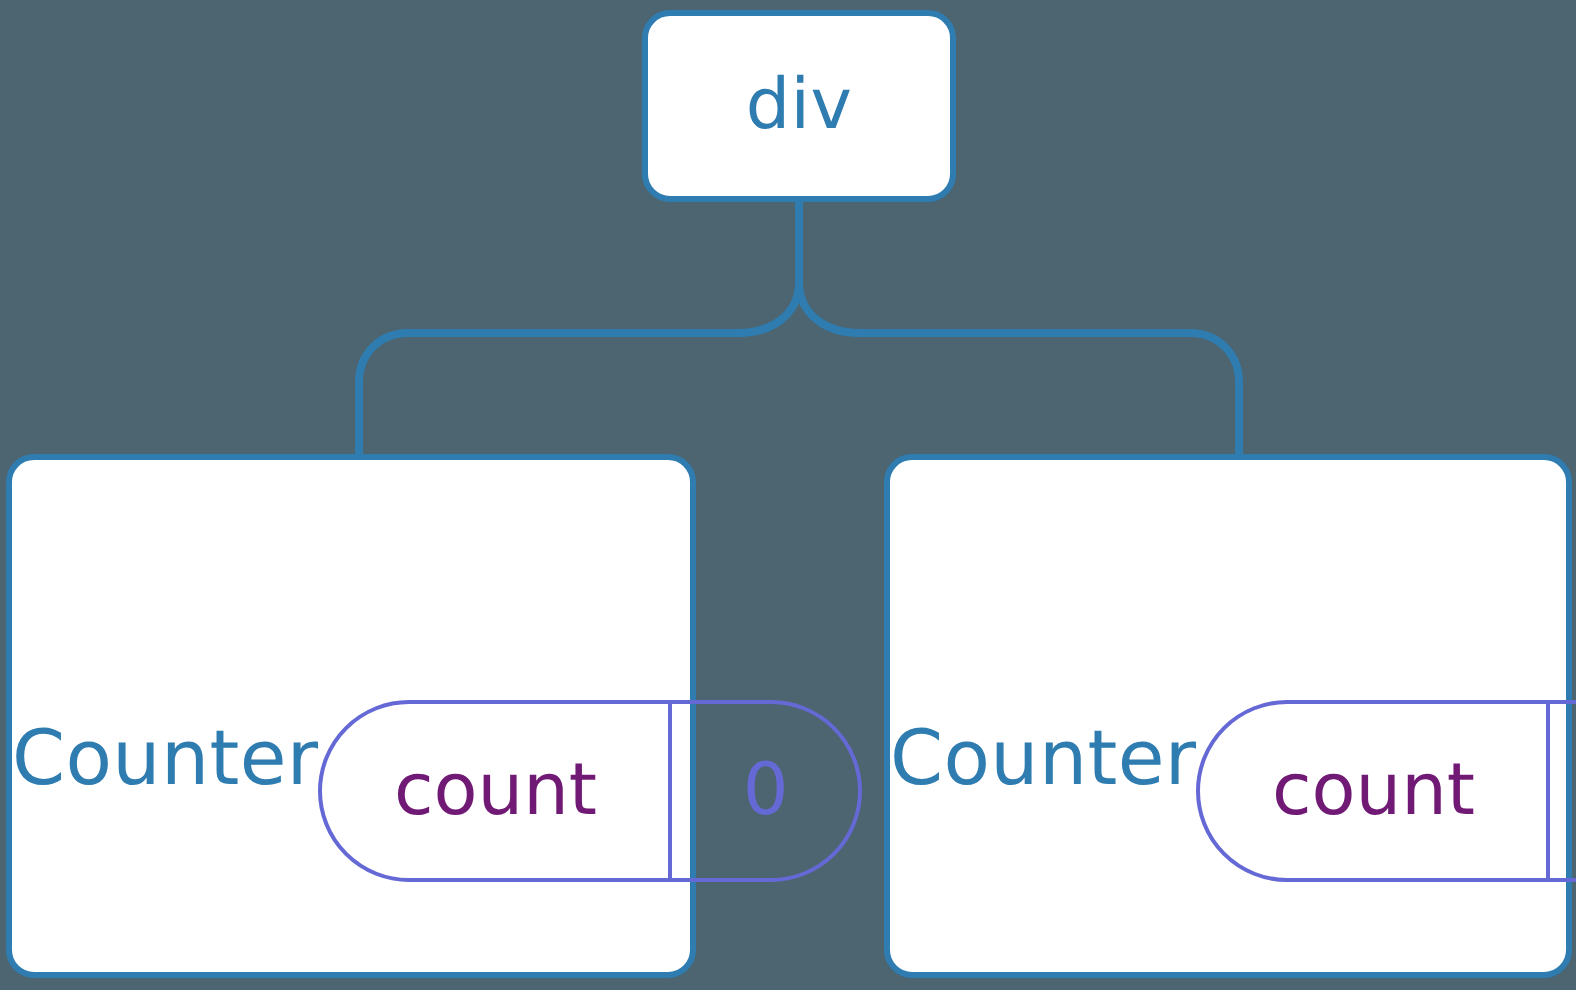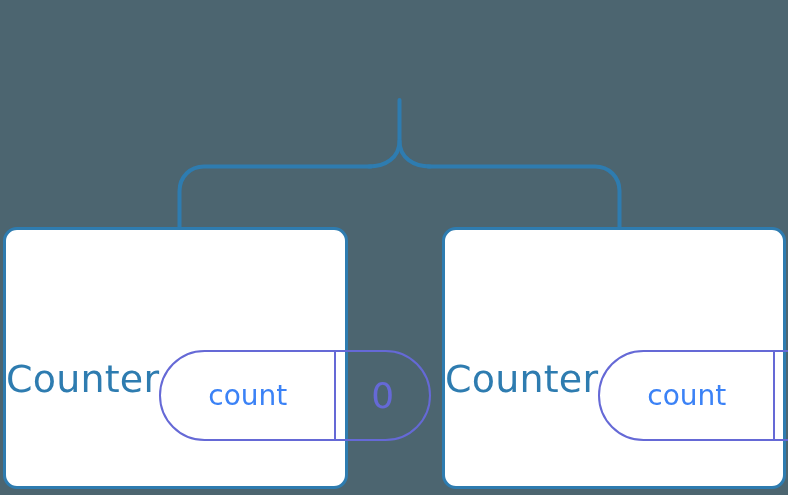--- a/index.html
+++ b/index.html
@@ -105,22 +105,22 @@
 
   .pill-right {
     width: 93px;
     display: flex;
     align-items: center;
     justify-content: center;
     box-sizing: border-box;
   }
 
   .pill-key {
-    color: #3b82f6;
-    font-size: 28px;
+    color: #701a75;
+    font-size: 36px;
     line-height: 1;
   }
 
   .pill-value {
     color: #6569d6;
     font-size: 36px;
     line-height: 1;
   }
 </style>
 </head>
@@ -131,20 +131,23 @@
   <svg id="connectors" viewBox="0 0 788 495" width="788" height="495" xmlns="http://www.w3.org/2000/svg">
 
     <path d="M 399.5 100 L 399.5 141 C 399.5 158 385 166.5 369 166.5" fill="none" stroke="#2e7cb0" stroke-width="4" stroke-linecap="round"></path>
     <path d="M 399.5 141 C 399.5 158 414 166.5 430 166.5" fill="none" stroke="#2e7cb0" stroke-width="4" stroke-linecap="round"></path>
 
     <path d="M 371 166.5 L 204 166.5 C 190 166.5 179.5 177 179.5 191 L 179.5 228" fill="none" stroke="#2e7cb0" stroke-width="4" stroke-linecap="round"></path>
 
     <path d="M 428 166.5 L 595 166.5 C 609 166.5 619.5 177 619.5 191 L 619.5 228" fill="none" stroke="#2e7cb0" stroke-width="4" stroke-linecap="round"></path>
   </svg>
 
+  <div class="node node-root">
+    <span class="node-label-root">div</span>
+  </div>
 
   <div class="node node-child node-child-left">
     <span class="node-label-child">Counter</span>
     <div class="state-pill">
       <div class="pill-left">
         <span class="pill-key">count</span>
       </div>
       <div class="pill-right">
         <span class="pill-value">0</span>
       </div>

